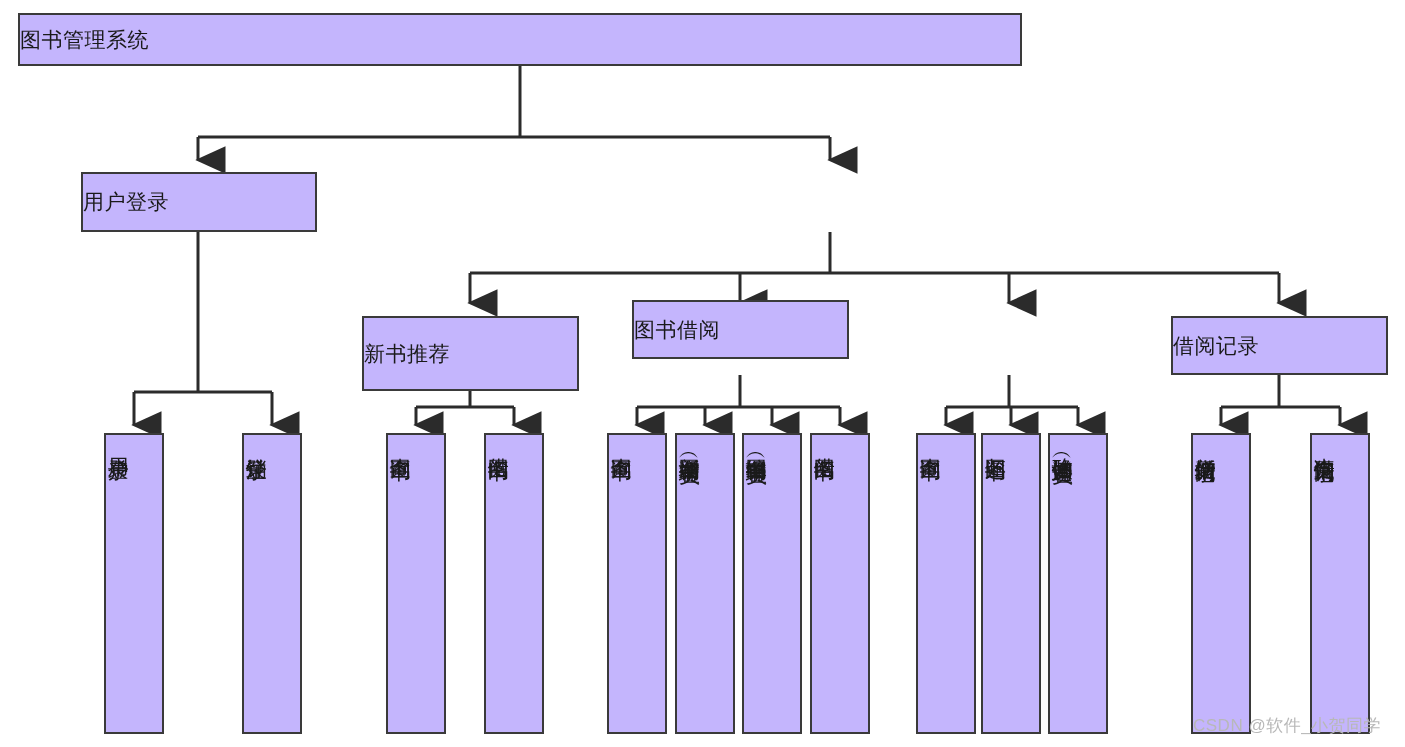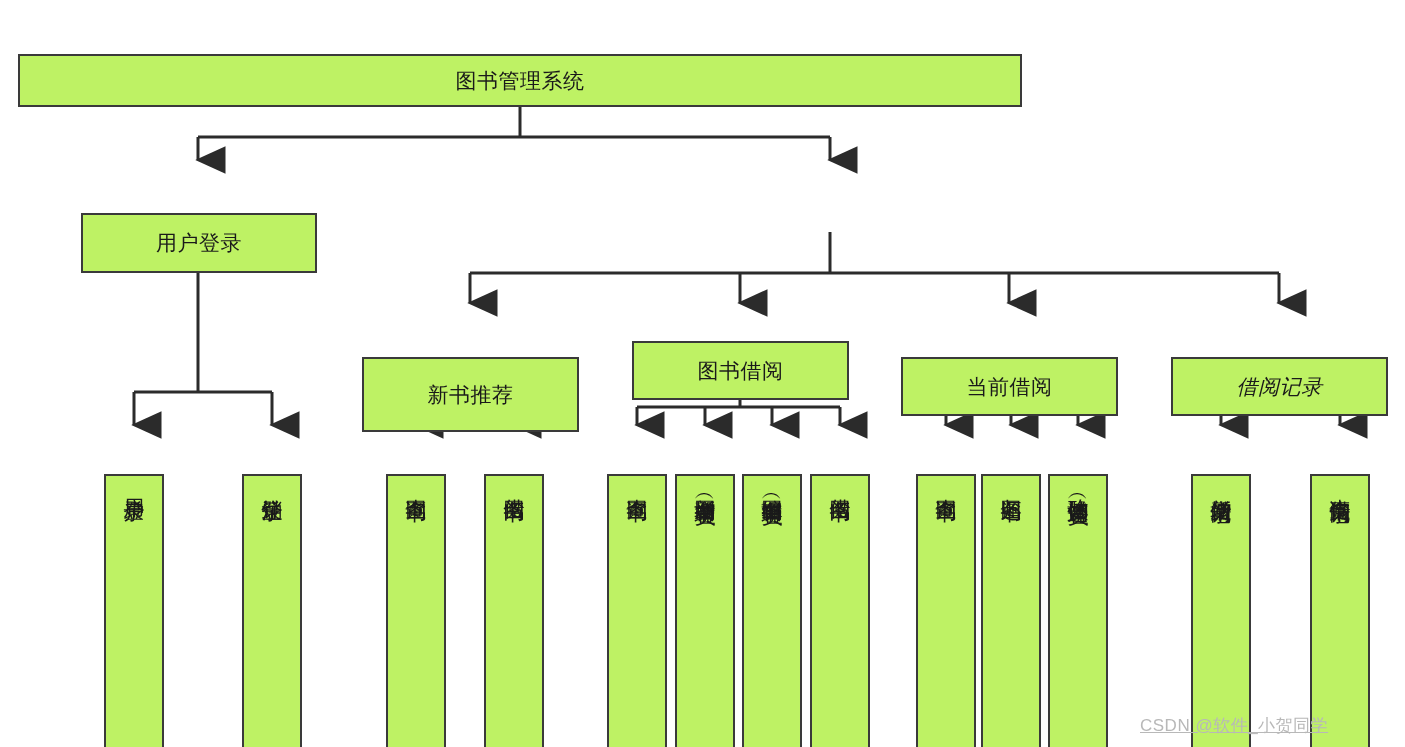--- a/index.html
+++ b/index.html
@@ -21,26 +21,25 @@
     position: absolute;
     left: 0; top: 0;
     width: 1405px;
     height: 747px;
     pointer-events: none;
   }
   .node {
     position: absolute;
     box-sizing: border-box;
     border: 2px solid #3a3a3a;
-    background: #bef264;
+    background: #c4b5fd;
     display: flex;
     align-items: center;
-    justify-content: center;
+    justify-content: flex-start;
     color: #1a1a1a;
-    margin-top: 41px;
   }
   .node .label {
     display: block;
     text-align: center;
   }
   .node-h .label {
     font-size: 21px;
     line-height: 1.1;
     letter-spacing: 0.5px;
     white-space: nowrap;
@@ -127,24 +126,21 @@
   <div class="node node-h" style="left:81px; top:172px; width:236px; height:60px;">
     <span class="label">用户登录</span>
   </div>
 
   <div class="node node-h" style="left:362px; top:316px; width:217px; height:75px;">
     <span class="label">新书推荐</span>
   </div>
   <div class="node node-h" style="left:632px; top:300px; width:217px; height:59px;">
     <span class="label">图书借阅</span>
   </div>
-  <div class="node node-h" style="left:901px; top:316px; width:217px; height:59px;">
-    <span class="label">当前借阅</span>
-  </div>
-  <div class="node node-h" style="left:1171px; top:316px; width:217px; height:59px;font-style:italic;">
+  <div class="node node-h" style="left:1171px; top:316px; width:217px; height:59px;">
     <span class="label">借阅记录</span>
   </div>
 
   <div class="node node-v" style="left:104px; top:433px; width:60px; height:301px;">
     <span class="label">用户登录</span>
   </div>
   <div class="node node-v" style="left:242px; top:433px; width:60px; height:301px;">
     <span class="label">注销登录</span>
   </div>
 
@@ -178,15 +174,15 @@
     <span class="label">确认归还（管理员）</span>
   </div>
 
   <div class="node node-v" style="left:1191px; top:433px; width:60px; height:301px;">
     <span class="label">新增借阅记录</span>
   </div>
   <div class="node node-v" style="left:1310px; top:433px; width:60px; height:301px;">
     <span class="label">查询借阅记录</span>
   </div>
 
-  <div class="watermark" style="left:1140px; top:714px;text-decoration:underline;">CSDN @软件_小贺同学</div>
+  <div class="watermark" style="left:1193px; top:714px;">CSDN @软件_小贺同学</div>
 
 </div>
 
 </body></html>

